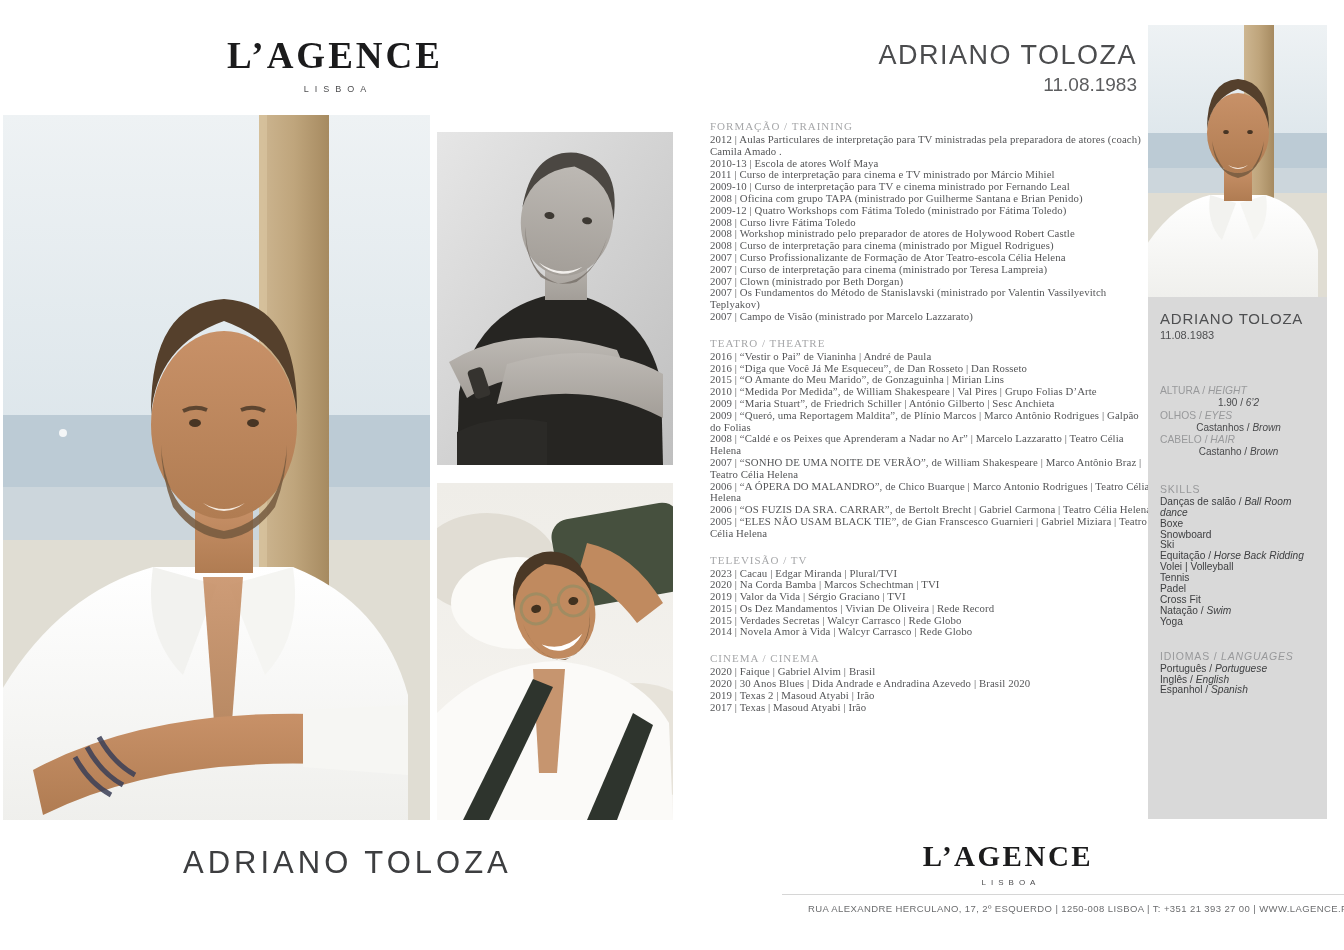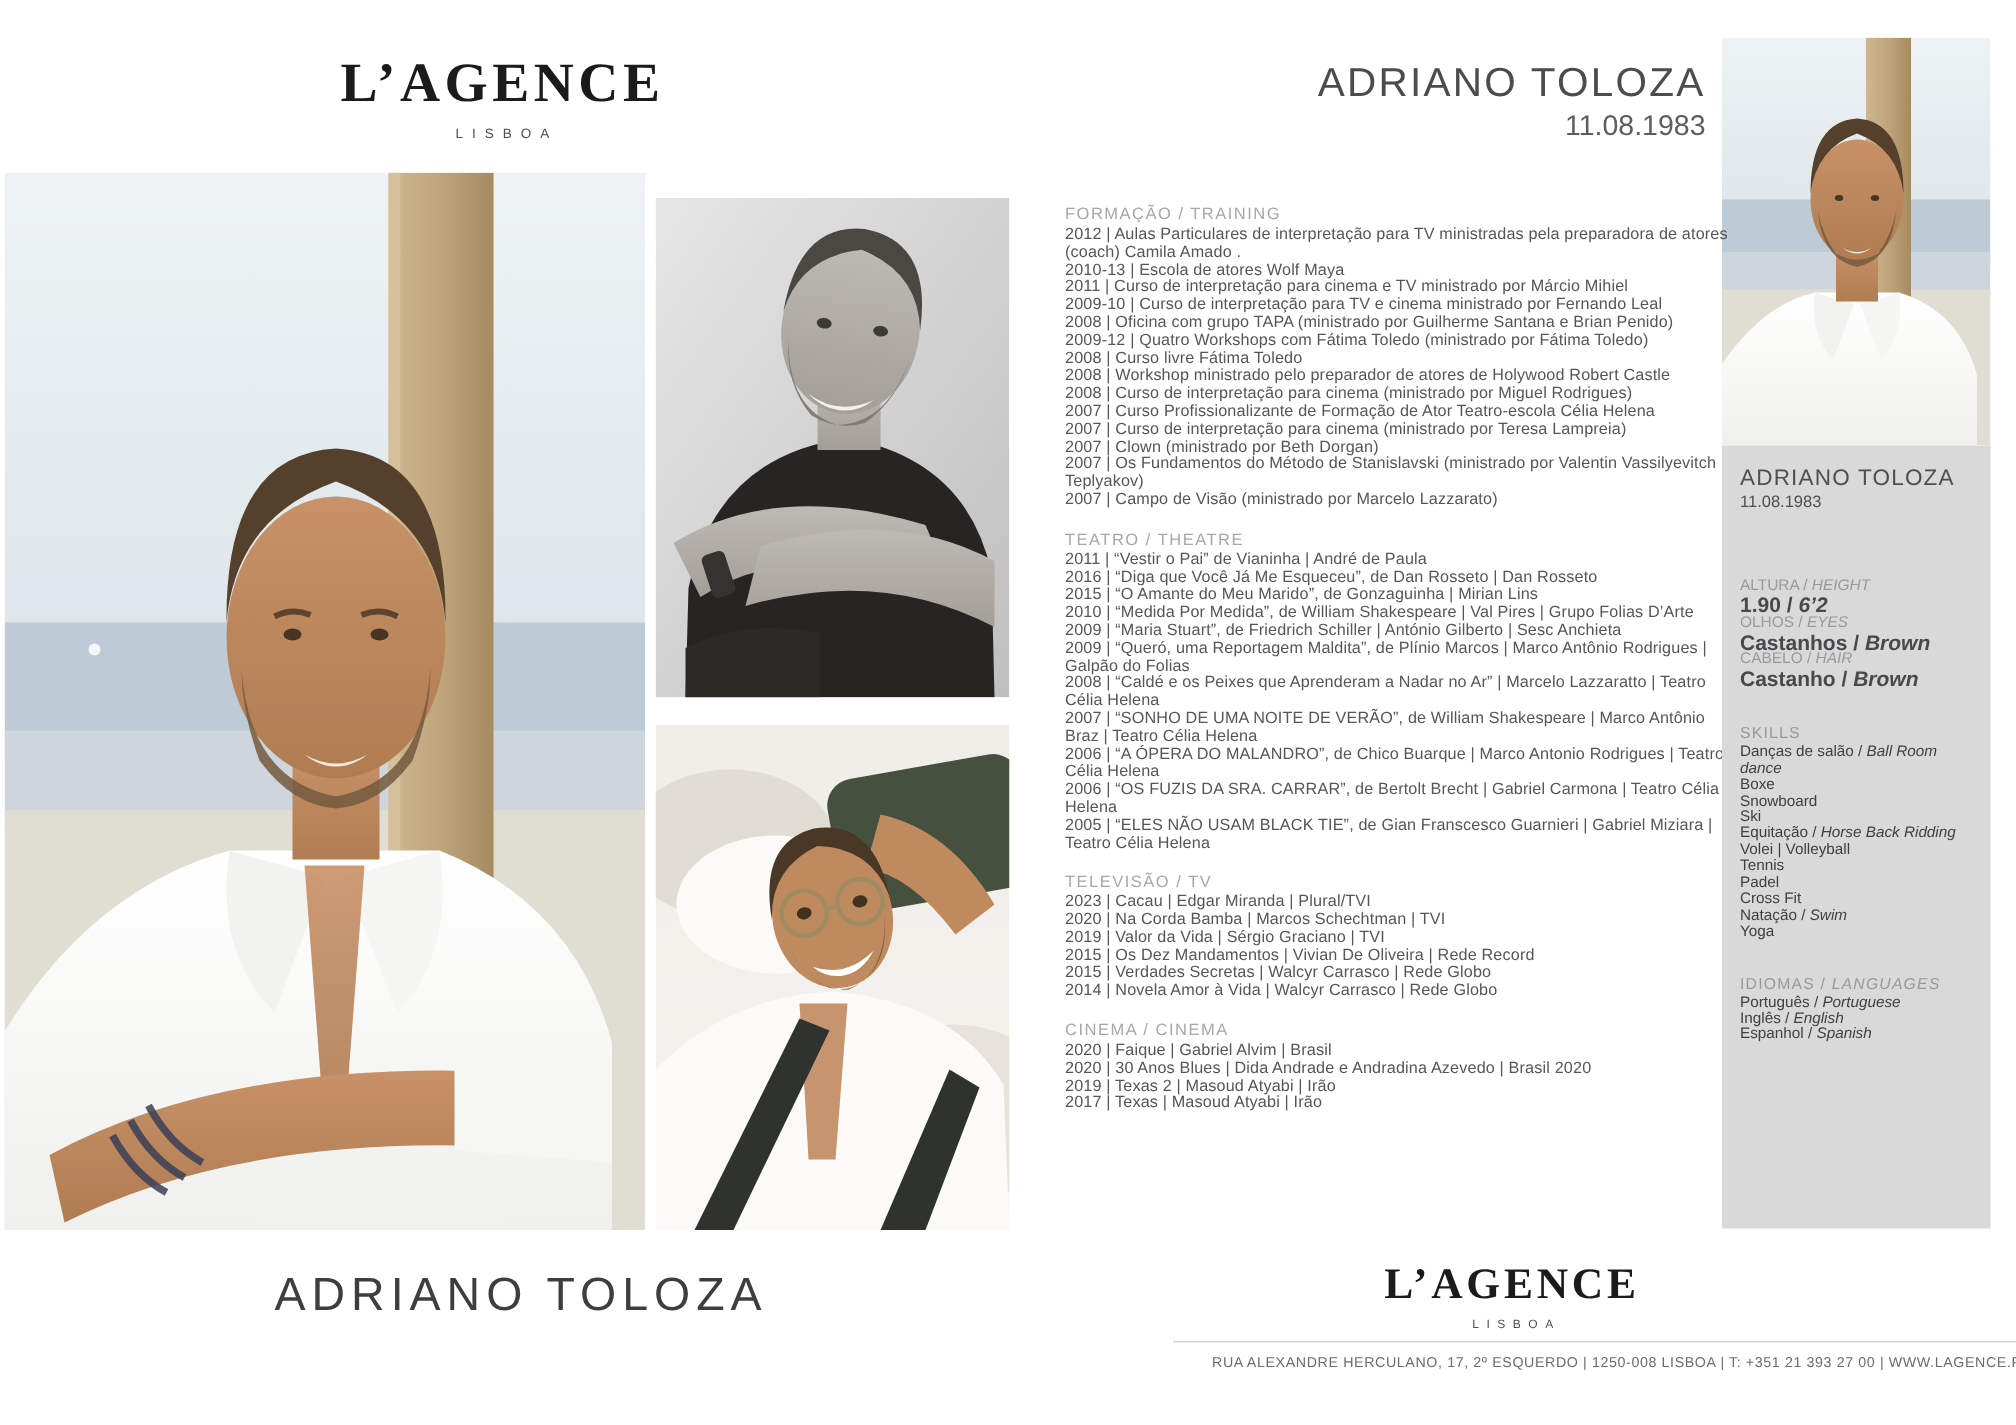--- a/index.html
+++ b/index.html
@@ -18,32 +18,32 @@
 
   
   .photo{position:absolute;overflow:hidden;}
   .photo svg{display:block;width:100%;height:100%;}
   .photo-main{left:3px;top:115px;width:427px;height:705px;}
   .photo-bw{left:437px;top:132px;width:236px;height:333px;}
   .photo-bed{left:437px;top:483px;width:236px;height:337px;}
   .photo-side{left:1148px;top:25px;width:179px;height:272px;}
 
   
-  .resume{position:absolute;left:710px;top:137px;width:442px;}
+  .resume{position:absolute;left:710px;top:120px;width:442px;font-family:Liberation Serif, serif;}
   .section{margin-bottom:14px;}
   .section-title{font-size:11px;letter-spacing:1px;color:#a6a7a9;margin-bottom:2px;}
   .section .line{font-size:10.8px;line-height:11.8px;color:#555658;letter-spacing:0.1px;}
 
   
   .side-panel{position:absolute;left:1148px;top:297px;width:179px;height:522px;background:#d9d9d9;box-sizing:border-box;padding:13px 10px 0 12px;}
   .side-name{font-size:15px;letter-spacing:0.8px;color:#4e4f51;white-space:nowrap;}
   .side-date{font-size:11px;color:#4e4f51;margin-top:2px;}
   .side-attrs{margin-top:44px;}
   .attr-label{font-size:10.3px;color:#98999b;line-height:12.3px;}
-  .attr-value{font-size:14px;color:#48494b;font-weight:bold;line-height:12.3px;}
+  .attr-value{font-size:10px;color:#48494b;font-weight:normal;line-height:12.3px;text-align:center;}
   .it{font-style:italic;}
   .side-skills{margin-top:24px;}
   .side-subtitle{font-size:10.5px;letter-spacing:0.8px;color:#98999b;margin-bottom:2px;}
   .skill-line,.lang-line{font-size:10.2px;line-height:10.9px;color:#3f4042;}
   .side-langs{margin-top:22px;}
 
   
   .bottom-name{position:absolute;left:183px;top:845px;font-size:31px;letter-spacing:4px;color:#3d3e40;white-space:nowrap;}
   .logo-bottom{position:absolute;left:908px;top:840px;width:200px;text-align:center;}
   .logo-bottom .logo-name{font-size:29px;letter-spacing:2.5px;}
@@ -228,21 +228,21 @@
           <div class="line">2007 | Clown (ministrado por Beth Dorgan)</div>
           <div class="line">2007 | Os Fundamentos do Método de Stanislavski (ministrado por Valentin Vassilyevitch Teplyakov)</div>
           <div class="line">2007 | Campo de Visão (ministrado por Marcelo Lazzarato)</div>
         </div>
     </div>
 
     <div class="section">
       <div class="section-title">TEATRO / THEATRE</div>
       <div>
 
-      <div class="line">2011 | “Vestir o Pai” de Vianinha | André de Paula</div>
+      <div class="line">2016 | “Vestir o Pai” de Vianinha | André de Paula</div>
           <div class="line">2016 | “Diga que Você Já Me Esqueceu”, de Dan Rosseto | Dan Rosseto</div>
           <div class="line">2015 | “O Amante do Meu Marido”, de Gonzaguinha | Mirian Lins</div>
           <div class="line">2010 | “Medida Por Medida”, de William Shakespeare | Val Pires | Grupo Folias D’Arte</div>
           <div class="line">2009 | “Maria Stuart”, de Friedrich Schiller | António Gilberto | Sesc Anchieta</div>
           <div class="line">2009 | “Queró, uma Reportagem Maldita”, de Plínio Marcos | Marco Antônio Rodrigues | Galpão do Folias</div>
           <div class="line">2008 | “Caldé e os Peixes que Aprenderam a Nadar no Ar” | Marcelo Lazzaratto | Teatro Célia Helena</div>
           <div class="line">2007 | “SONHO DE UMA NOITE DE VERÃO”, de William Shakespeare | Marco Antônio Braz | Teatro Célia Helena</div>
           <div class="line">2006 | “A ÓPERA DO MALANDRO”, de Chico Buarque | Marco Antonio Rodrigues | Teatro Célia Helena</div>
           <div class="line">2006 | “OS FUZIS DA SRA. CARRAR”, de Bertolt Brecht | Gabriel Carmona | Teatro Célia Helena</div>
           <div class="line">2005 | “ELES NÃO USAM BLACK TIE”, de Gian Franscesco Guarnieri | Gabriel Miziara | Teatro Célia Helena</div>

